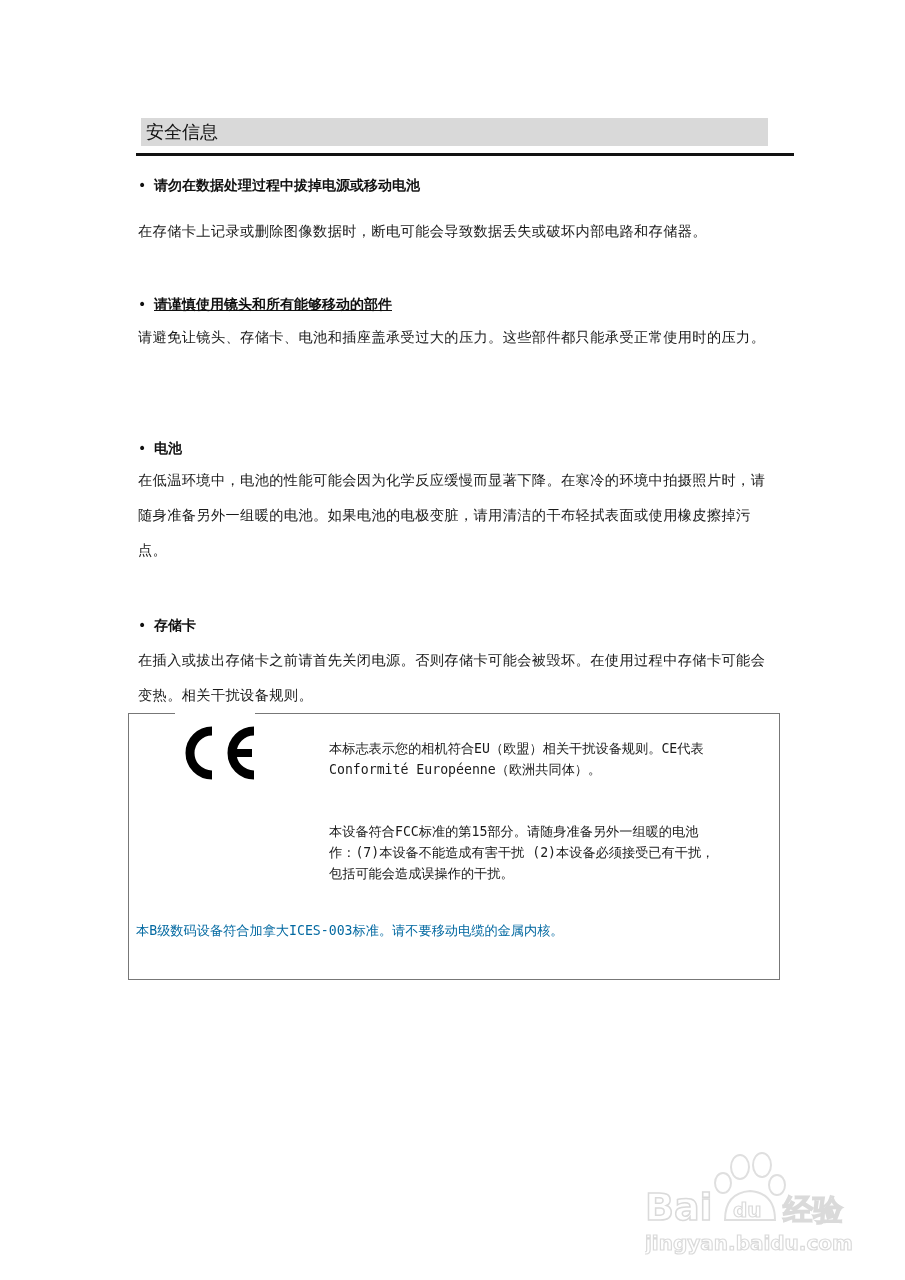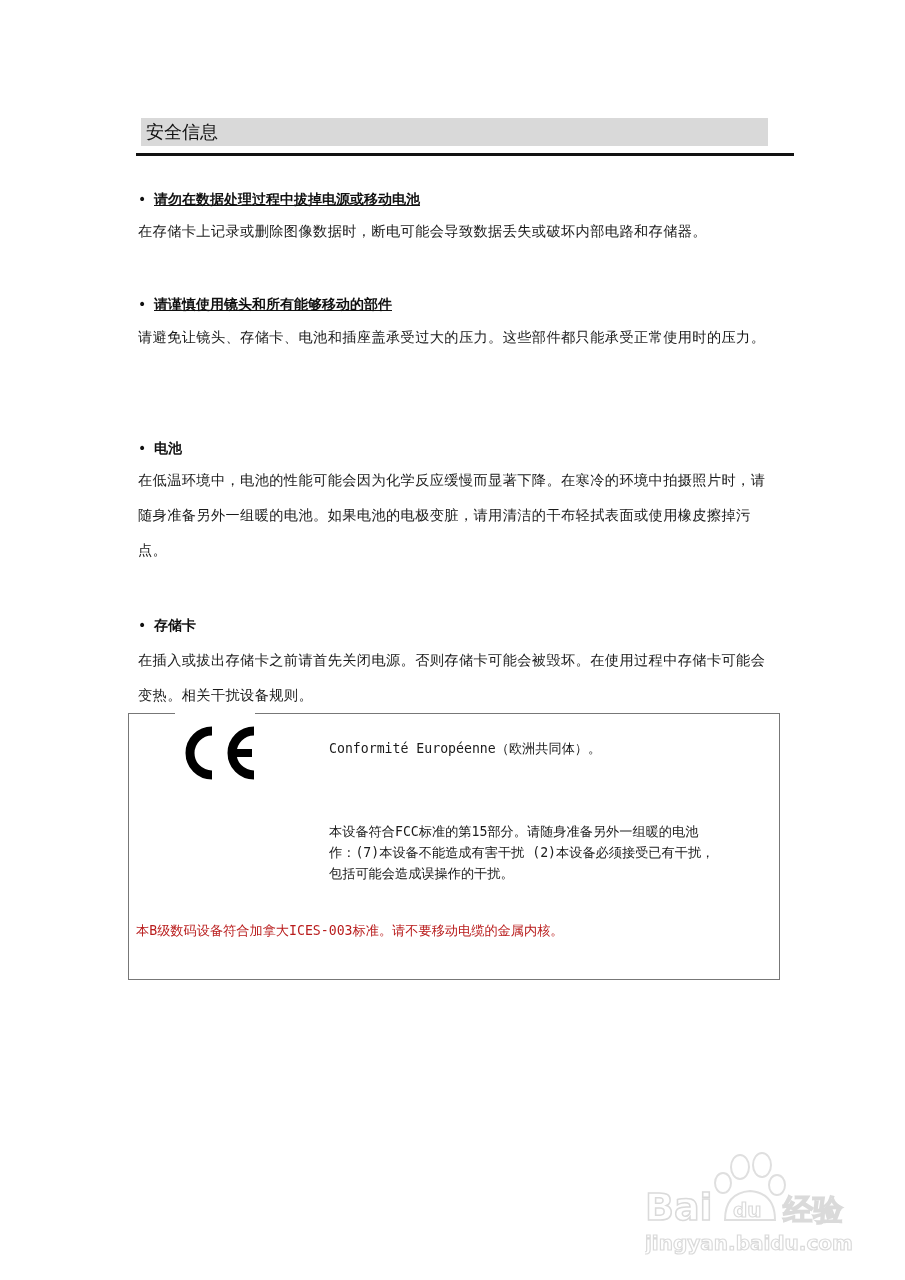--- a/index.html
+++ b/index.html
@@ -102,40 +102,40 @@
       line-height: 21px;
       color: #1a1a1a;
     }
     .notice-bottom {
       position: absolute;
       left: 136px;
       top: 920px;
       font-family: "DejaVu Sans Mono", "Liberation Mono", monospace;
       font-size: 13.2px;
       line-height: 21px;
-      color: #b91c1c;
+      color: #0369a1;
       white-space: nowrap;
     }
     .watermark {
       position: absolute;
       left: 645px;
       top: 1145px;
       width: 240px;
       height: 120px;
       opacity: 0.9;
     }
   </style>
 </head>
 <body>
 
 <div class="heading-bg"></div>
 <div class="heading-text">安全信息</div>
 <div class="heading-rule"></div>
 
-<div class="section-title" style="top:189px;text-decoration:underline;">
+<div class="section-title" style="top:175px;">
   <span class="bullet">•</span><span>请勿在数据处理过程中拔掉电源或移动电池</span>
 </div>
 <div class="section-body" style="top:214px;">在存储卡上记录或删除图像数据时，断电可能会导致数据丢失或破坏内部电路和存储器。</div>
 
 <div class="section-title" style="top:294px;text-decoration:underline;">
   <span class="bullet">•</span><span>请谨慎使用镜头和所有能够移动的部件</span>
 </div>
 <div class="section-body" style="top:320px;">请避免让镜头、存储卡、电池和插座盖承受过大的压力。这些部件都只能承受正常使用时的压力。</div>
 
 <div class="section-title" style="top:438px;">
@@ -152,20 +152,21 @@
 <div class="ce-gap"></div>
 <div class="ce-logo">
   <svg width="86" height="60" viewBox="0 0 86 60">
     <path d="M 36 8 A 22 22 0 1 0 36 52" fill="none" stroke="#000" stroke-width="9"></path>
     <path d="M 78 8 A 22 22 0 1 0 78 52" fill="none" stroke="#000" stroke-width="9"></path>
     <rect x="58" y="26" width="18" height="8" fill="#000"></rect>
   </svg>
 </div>
 
 <div class="notice-text" style="top:738px;">
+  <div>本标志表示您的相机符合EU（欧盟）相关干扰设备规则。CE代表</div>
   <div>Conformité Européenne（欧洲共同体）。</div>
 </div>
 
 <div class="notice-text" style="top:821px;">
   <div>本设备符合FCC标准的第15部分。请随身准备另外一组暖的电池</div>
   <div>作：(7)本设备不能造成有害干扰 (2)本设备必须接受已有干扰，</div>
   <div>包括可能会造成误操作的干扰。</div>
 </div>
 
 <div class="notice-bottom">本B级数码设备符合加拿大ICES-003标准。请不要移动电缆的金属内核。</div>

